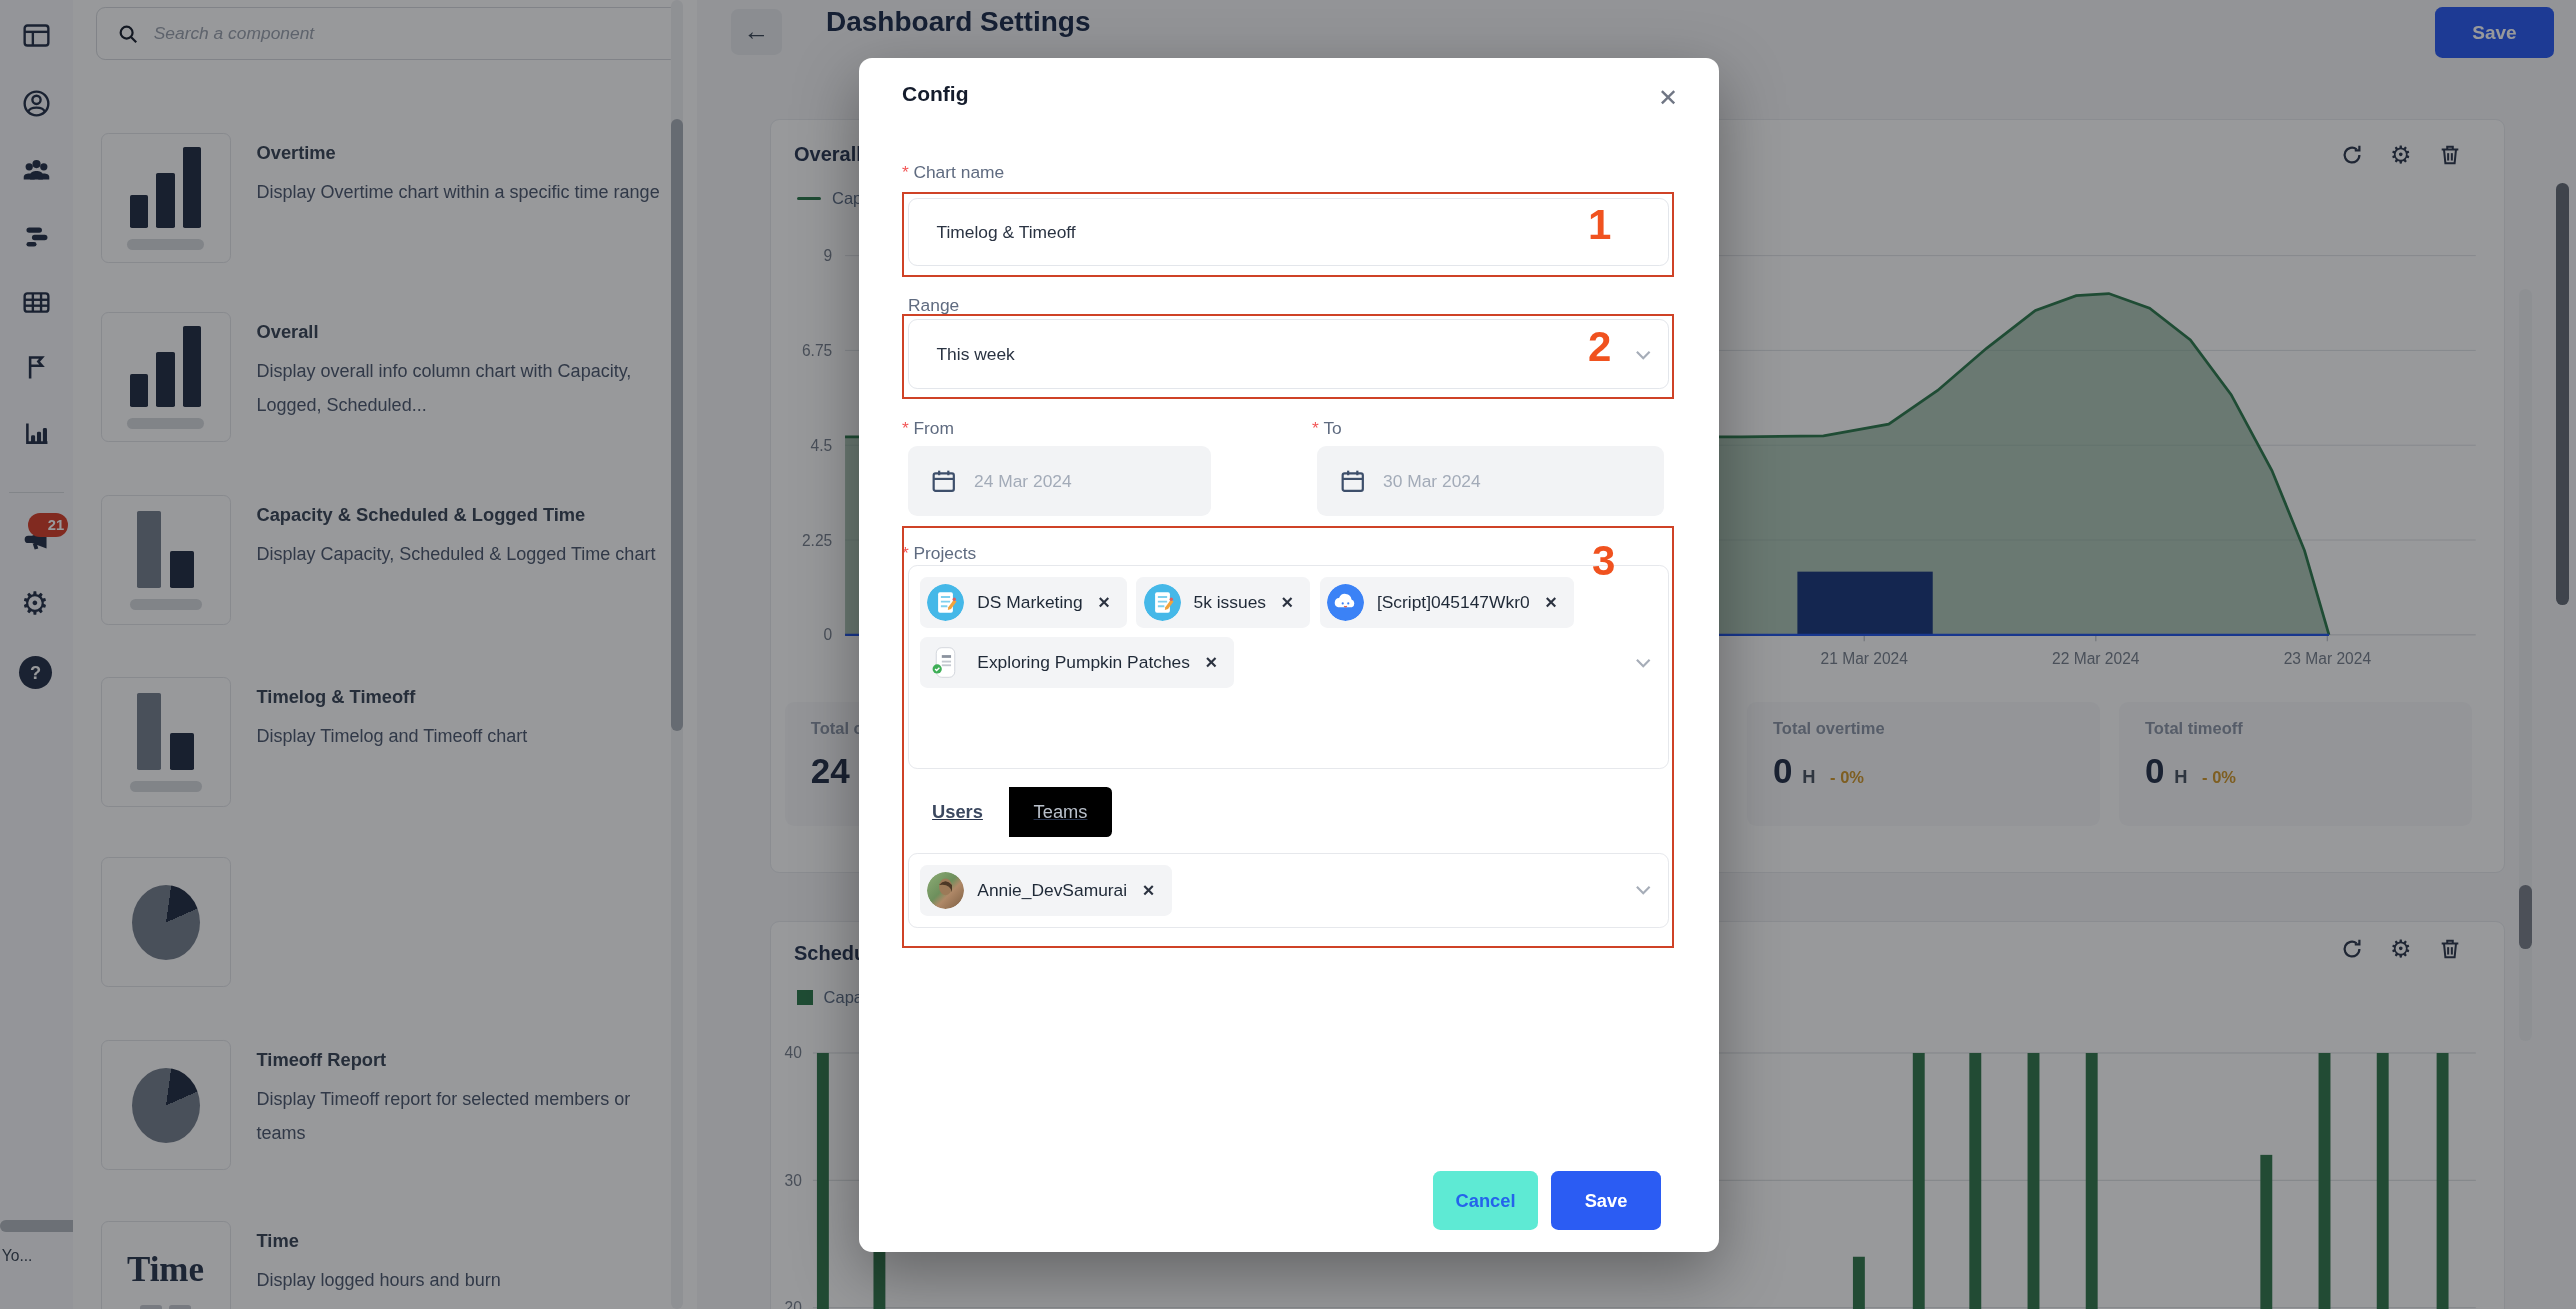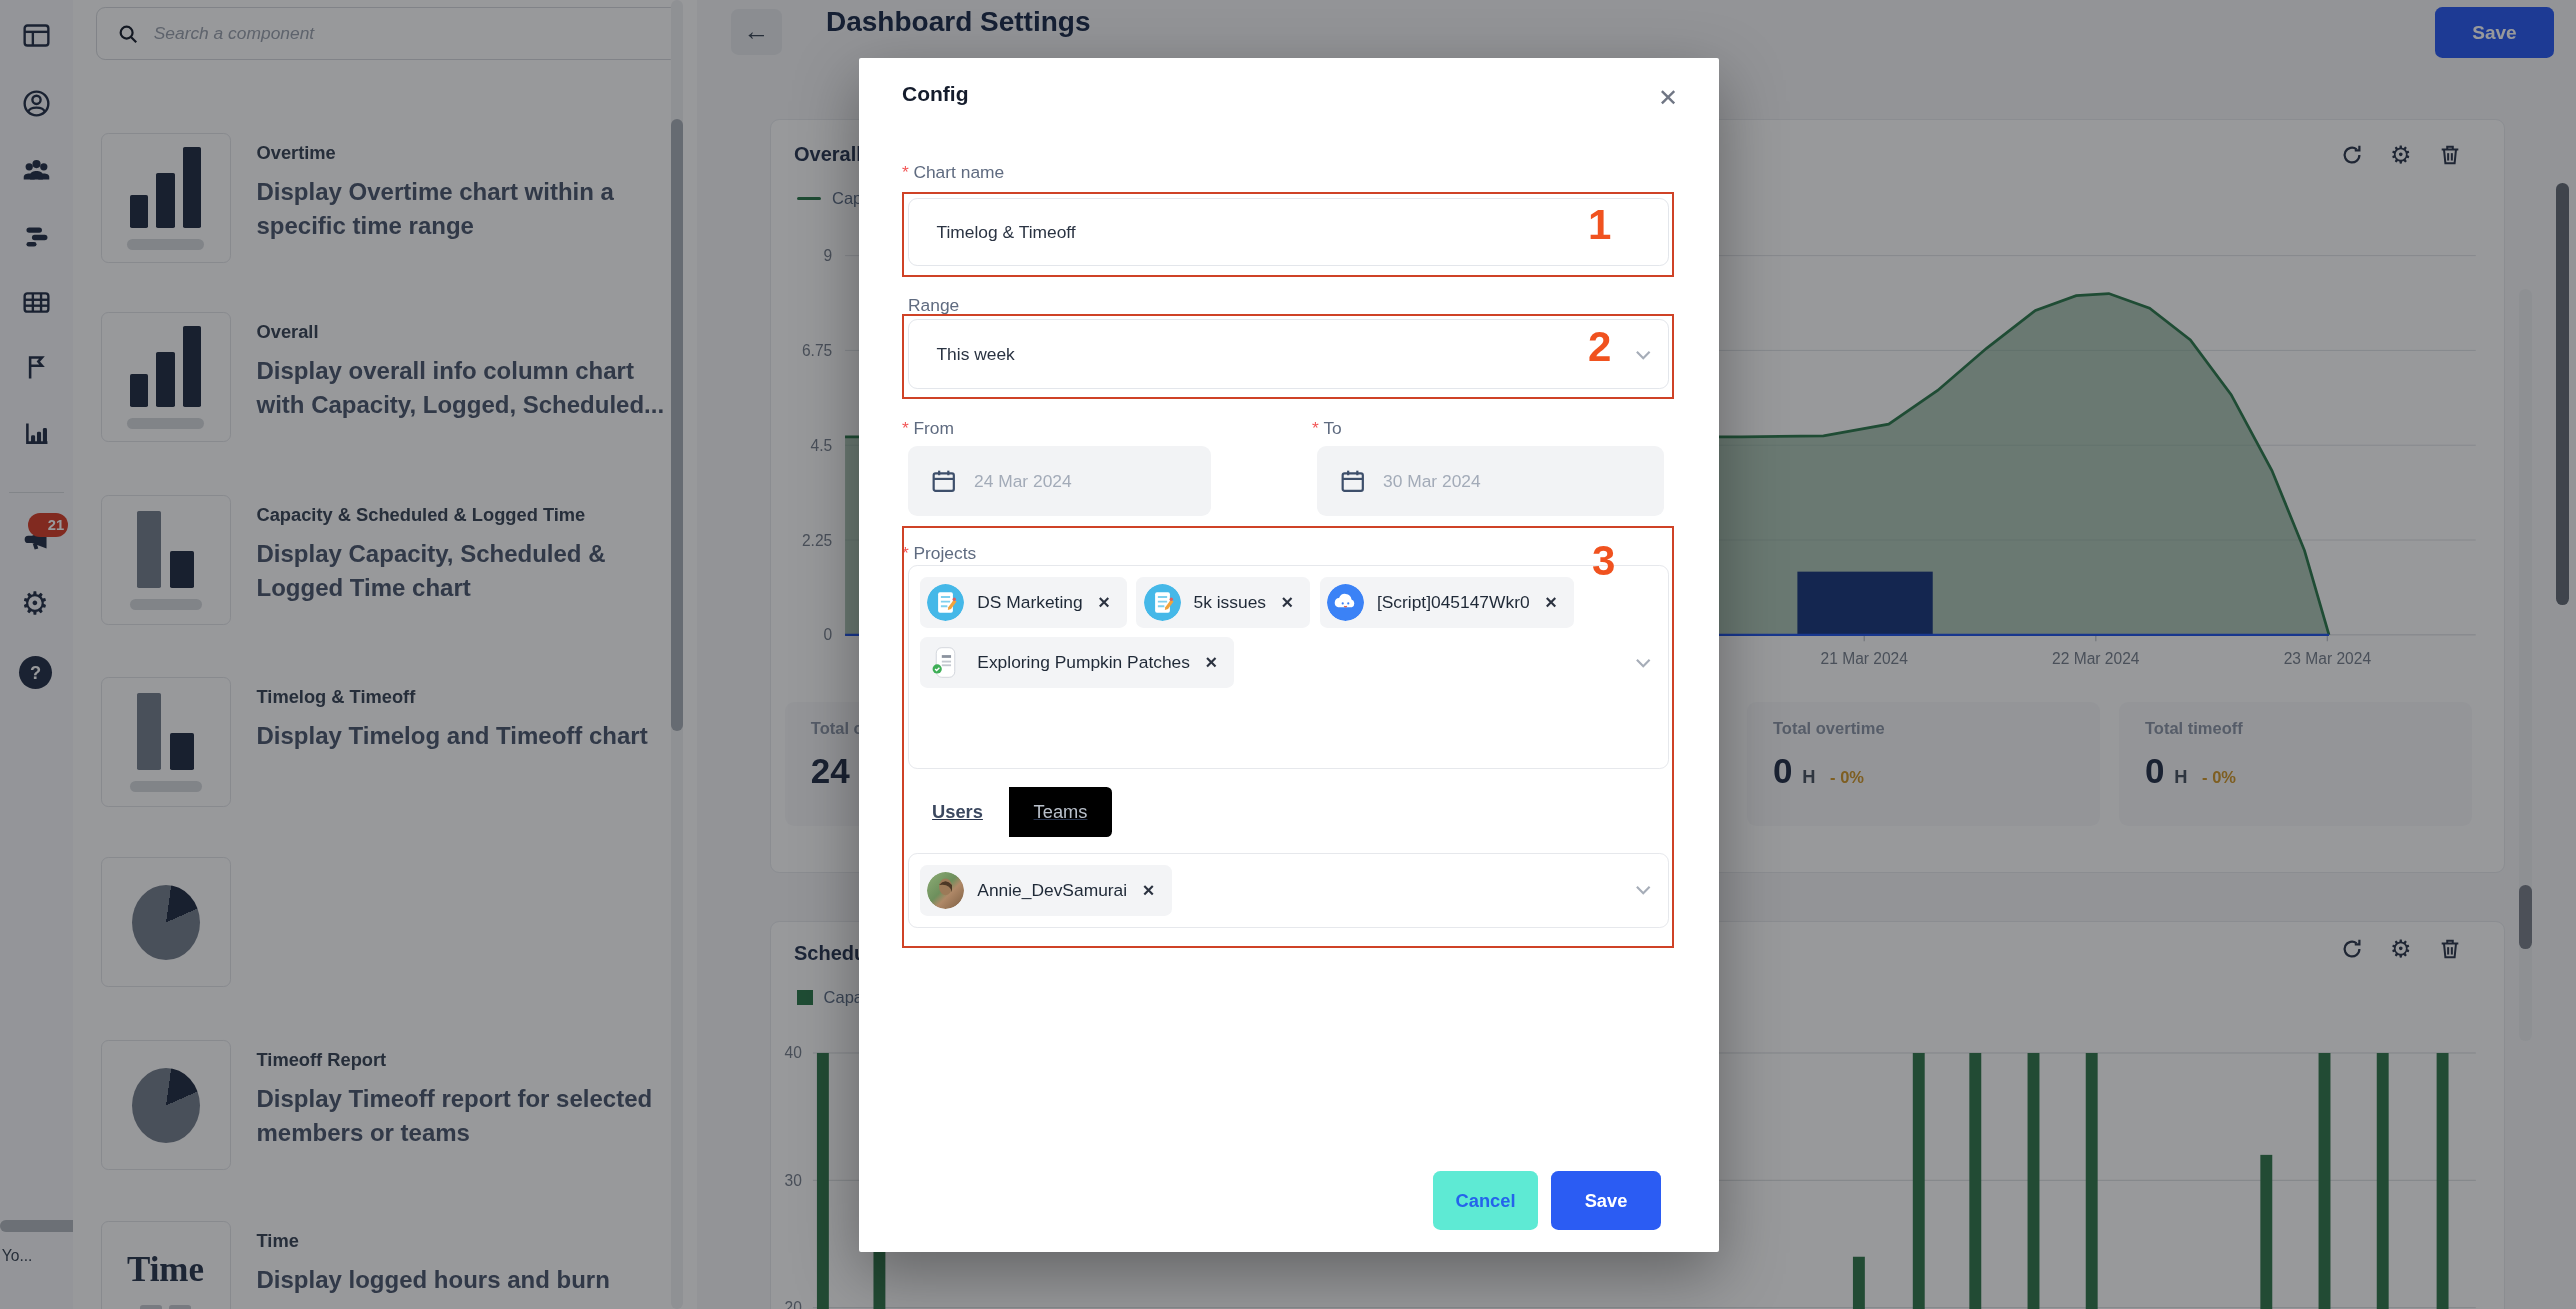--- a/index.html
+++ b/index.html
@@ -23,21 +23,21 @@
   #panel{left:73px;top:0;width:623px;height:1309px;background:#fff;}
   #search-box{left:23px;top:7.3px;width:582px;height:51px;border:1.4px solid #d7dade;border-radius:9.2px;
               background:#fff;display:flex;align-items:center;font-style:italic;}
   #search-box svg{margin-left:20px;}
   #search-ph{margin-left:14.7px;font-size:17.4px;color:#9ca3af;}
   .lib-item{position:absolute;left:27.5px;width:587px;display:flex;gap:26px;}
   .thumb{width:128px;height:128px;border:1.4px solid #e3e5e9;border-radius:7.3px;background:#fff;
          flex:0 0 auto;display:flex;flex-direction:column;align-items:center;justify-content:center;}
   .lib-text{padding-top:9.2px;width:424px;}
   .lib-title{font-size:18.3px;font-weight:bold;color:#3b4759;margin-bottom:11px;}
-  .lib-desc{font-size:24px;color:#4e5a70;line-height:34px;font-weight:bold;}
+  .lib-desc{font-size:18px;color:#4e5a70;line-height:34px;}
   .tb-row{display:flex;align-items:flex-end;gap:8.3px;}
   .tb{background:#242f45;border-radius:1.8px;width:18.3px;}
   .tb-gray{background:#78818f;border-radius:1.8px;width:24px;}
   .tb-base{width:77px;height:11px;border-radius:5.5px;background:#d8dbdf;margin-top:11px;}
   .pie{width:68px;height:75px;border-radius:50%;
        background:conic-gradient(from 8deg,#242f45 0deg 58deg,#78818f 58deg 360deg);}
   .time-word{font-family:"Liberation Serif",serif;font-weight:bold;font-size:35px;color:#2c3950;}
   .time-sq{display:flex;gap:7.3px;margin-top:14.7px;}
   .time-sq b{width:22px;height:16.5px;background:#c9ccd3;border-radius:2.8px;}
   #panel-vtrack{left:598px;top:0;width:12px;height:1309px;background:#f0f1f3;border-radius:6.4px;}
@@ -61,21 +61,21 @@
   .tot-label{font-size:16.5px;font-weight:bold;color:#8d97a8;}
   .tot-val{margin-top:13px;font-size:35px;font-weight:bold;color:#26324b;}
   .tot-unit{font-size:18.3px;font-weight:bold;color:#4b5563;}
   .tot-delta{font-size:16.5px;font-weight:bold;color:#d29a2e;margin-left:14.7px;}
   #inner-vtrack{left:2518px;top:289px;width:13px;height:752px;background:#eef0f2;border-radius:6.4px;}
   #inner-vthumb{left:2518px;top:885px;width:13px;height:64px;background:#7c828c;border-radius:6.4px;}
   #page-vthumb{left:2556px;top:183px;width:13px;height:422px;background:#666d78;border-radius:6.4px;}
   
   #overlay{left:0;top:0;width:2576px;height:1309px;background:rgba(10,12,16,0.42);z-index:50;}
   
-  #modal{left:859px;top:58px;width:860px;height:1194px;background:#fff;border-radius:2px;z-index:60;
+  #modal{left:859px;top:58px;width:860px;height:1194px;background:#fff;border-radius:13px;z-index:60;
          box-shadow:0 22px 64px rgba(0,0,0,.35);}
   #modal-title{left:43px;top:24px;font-size:21px;font-weight:bold;color:#141c2c;}
   #modal-close{left:799px;top:26px;font-size:24px;color:#707684;}
   .fld-label{position:absolute;font-size:17.4px;color:#5f6b80;}
   .req{color:#f25555;margin-right:4.6px;}
   .inp{position:absolute;border:1.4px solid #e3e6eb;border-radius:9.2px;background:#fff;
        font-size:17.4px;color:#2a3342;display:flex;align-items:center;padding-left:27.5px;box-sizing:border-box;}
   .inp-gray{position:absolute;background:#f2f3f5;border-radius:9.2px;display:flex;align-items:center;
             padding-left:22px;box-sizing:border-box;font-size:17.4px;color:#a3abb8;gap:16.5px;}
   .chev{position:absolute;width:16.5px;height:10px;}

